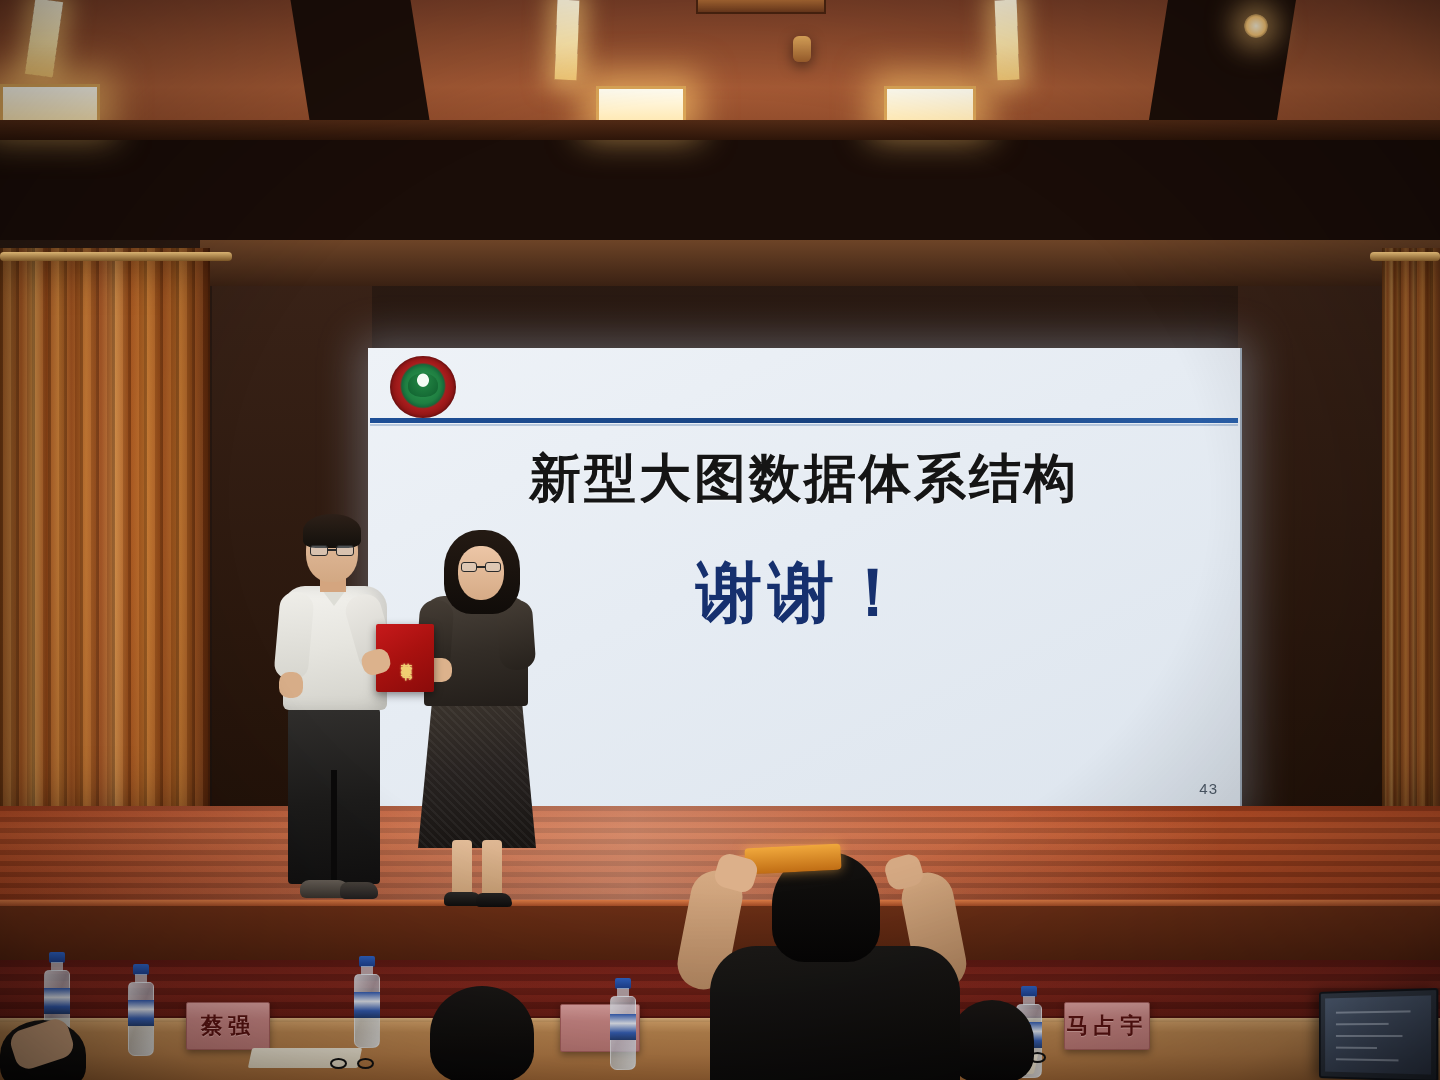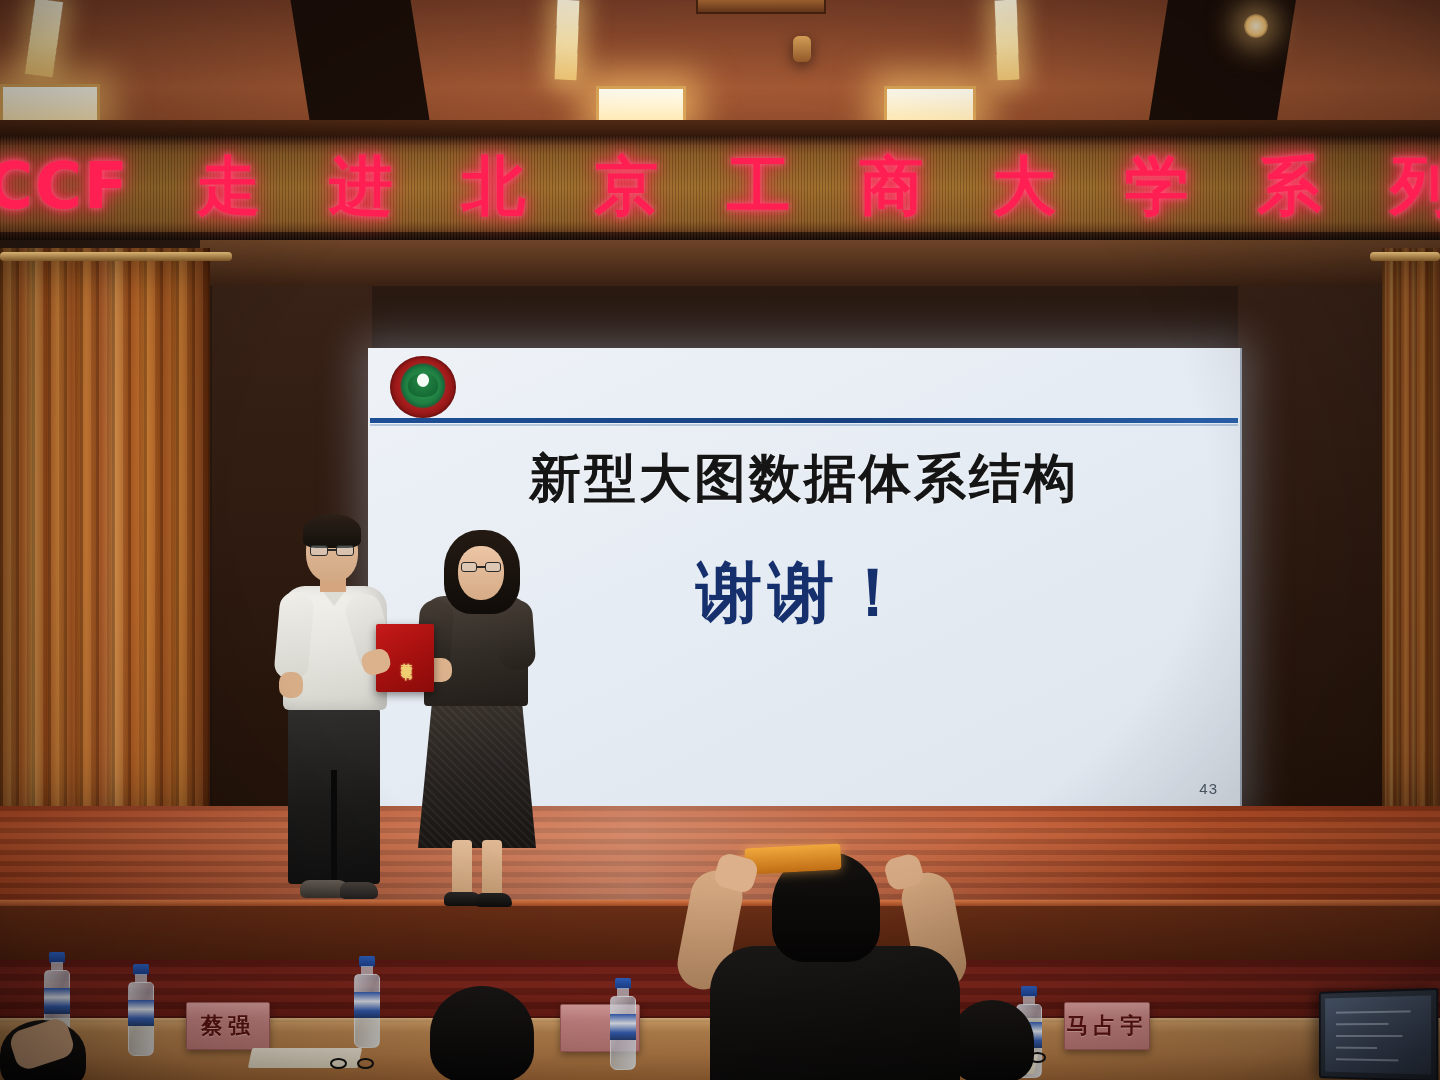--- a/index.html
+++ b/index.html
@@ -372,37 +372,20 @@
     <div class="ceil-box" style="left:596px;top:86px;width:90px;height:38px;"></div>
     <div class="ceil-box" style="left:884px;top:86px;width:92px;height:38px;"></div>
 
     <div class="ceil-frame" style="left:696px;top:-8px;width:130px;height:22px;"></div>
     <div class="ceil-speaker" style="left:793px;top:36px;width:18px;height:26px;border-radius:6px;"></div>
     <div class="ceil-spot" style="left:1244px;top:14px;"></div>
 
     <div style="position:absolute;left:0;top:120px;width:1440px;height:20px;background:linear-gradient(180deg,#512a15,#2d1509);"></div>
   </div>
 
-  <div class="banner-wrap">
-    <div class="banner-top-edge"></div>
-    <div class="banner-text">
-      <span>CCF</span>
-      <span>走</span>
-      <span>进</span>
-      <span>北</span>
-      <span>京</span>
-      <span>工</span>
-      <span>商</span>
-      <span>大</span>
-      <span>学</span>
-      <span>系</span>
-      <span>列</span>
-    </div>
-    <div class="banner-bot-edge"></div>
-  </div>
 
   <div class="backwall">
     <div class="wall-dark-panel" style="left:212px;top:8px;width:160px;height:560px;"></div>
     <div class="wall-dark-panel" style="left:1238px;top:8px;width:150px;height:570px;"></div>
     <div style="position:absolute;left:200px;top:0;width:1240px;height:46px;background:linear-gradient(180deg,#6d4427,#3a2113);"></div>
   </div>
 
   <div class="curtain-rod" style="left:0;top:252px;width:232px;"></div>
   <div class="curtain" style="left:0;width:210px;height:604px;"></div>
 

